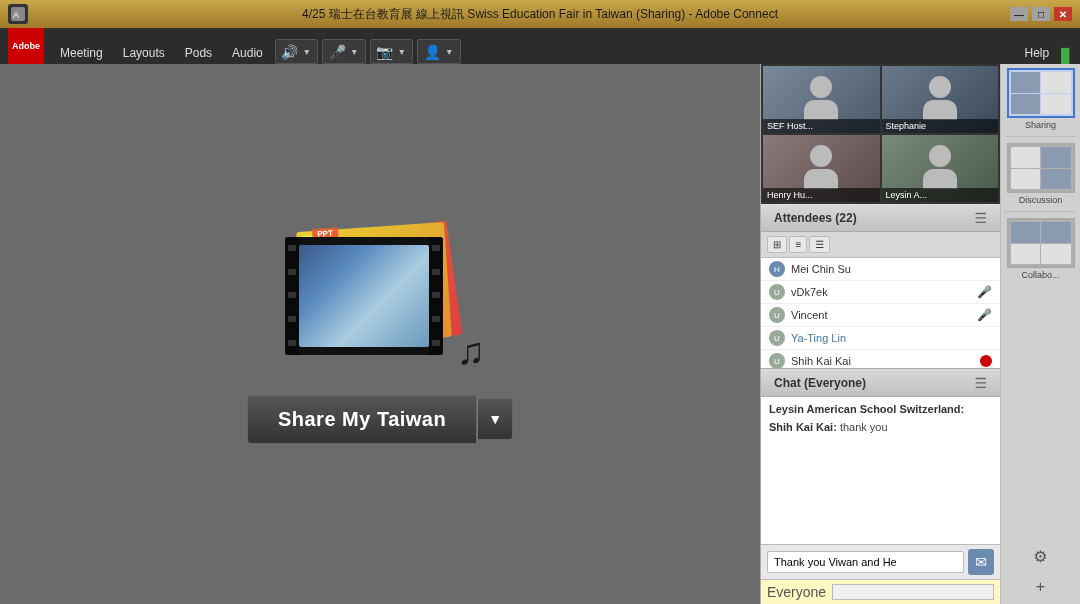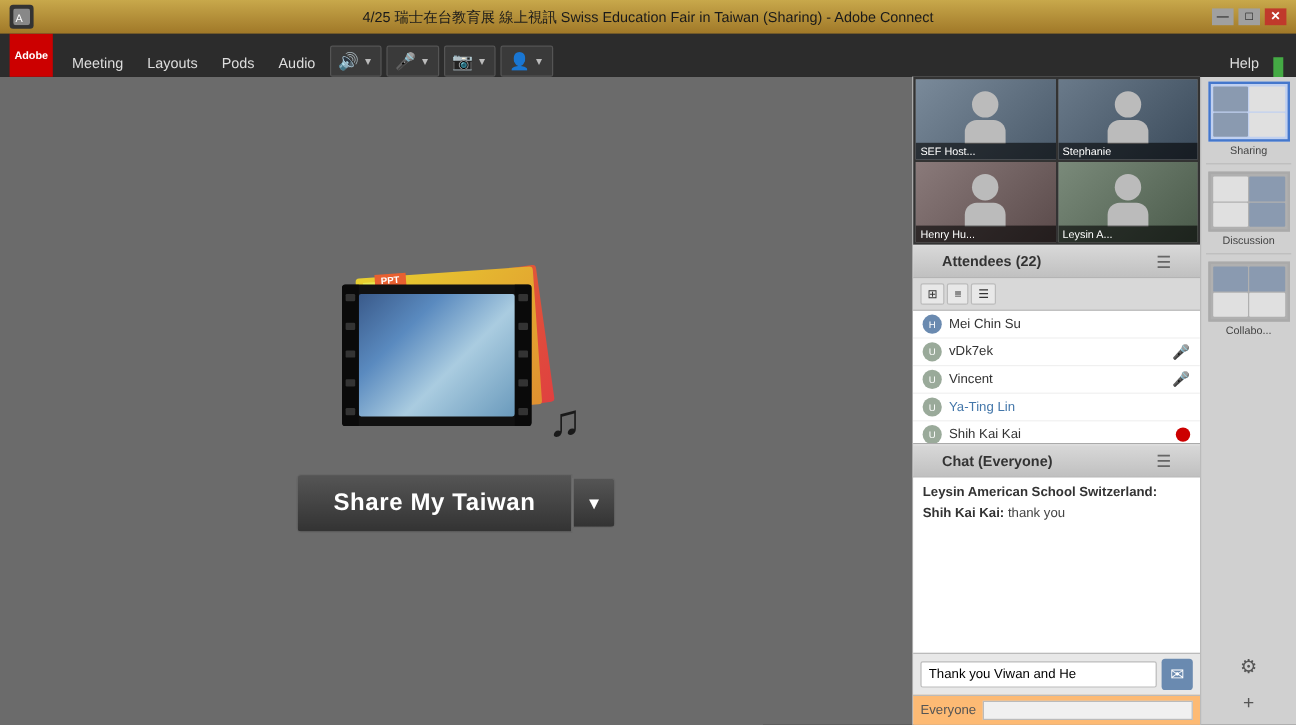--- a/index.html
+++ b/index.html
@@ -81,21 +81,21 @@
     }
     
     .person-silhouette { position: absolute; top: 15%; left: 50%; transform: translateX(-50%); }
     .head { width: 22px; height: 22px; background: #bbb; border-radius: 50%; margin: 0 auto; }
     .body { width: 34px; height: 20px; background: #bbb; border-radius: 10px 10px 0 0; margin: 2px auto 0; }
 
     
     #attendees-panel { border-bottom: 1px solid #aaa; }
     .panel-header {
       background: linear-gradient(to bottom, #d8d8d8, #c0c0c0);
-      padding: 5px 24px; display: flex; align-items: center; justify-content: space-between;
+      padding: 5px 13px; display: flex; align-items: center; justify-content: space-between;
       border-bottom: 1px solid #aaa; border-top: 1px solid #ddd;
     }
     .panel-title { font-size: 12px; font-weight: bold; color: #333; }
     .panel-menu-icon { color: #666; font-size: 14px; cursor: pointer; }
     .attendee-controls { display: flex; gap: 2px; padding: 4px 6px; background: #d8d8d8; border-bottom: 1px solid #bbb; }
     .att-ctrl-btn { padding: 2px 5px; background: #e8e8e8; border: 1px solid #bbb; border-radius: 2px; font-size: 10px; cursor: pointer; color: #333; }
     .attendee-list { max-height: 110px; overflow-y: auto; background: white; }
     .attendee-item {
       display: flex; align-items: center; padding: 3px 8px; border-bottom: 1px solid #f0f0f0;
       font-size: 11px; gap: 6px; position: relative;
@@ -110,21 +110,21 @@
 
     
     #chat-panel { flex: 1; display: flex; flex-direction: column; }
     .chat-messages { flex: 1; background: white; padding: 6px 8px; overflow-y: auto; font-size: 11px; }
     .chat-msg { margin-bottom: 6px; }
     .chat-sender { font-weight: bold; color: #333; }
     .chat-text { color: #444; }
     .chat-input-area { padding: 4px 6px; background: #e8e8e8; border-top: 1px solid #bbb; display: flex; gap: 4px; align-items: center; }
     .chat-input { flex: 1; padding: 4px 6px; border: 1px solid #bbb; border-radius: 2px; font-size: 11px; }
     .chat-send-btn { width: 26px; height: 26px; background: #6a8ab0; border: none; border-radius: 3px; cursor: pointer; display: flex; align-items: center; justify-content: center; color: white; font-size: 14px; }
-    .chat-footer { padding: 4px 6px; background: #fdba74; border-top: 1px solid #bbb; display: flex; align-items: center; gap: 6px; font-size: 11px; }
+    .chat-footer { padding: 4px 6px; background: #fef9c3; border-top: 1px solid #bbb; display: flex; align-items: center; gap: 6px; font-size: 14px; }
     .chat-to-label { color: #555; }
     .chat-to-input { flex: 1; height: 16px; background: #f0f0f0; border: 1px solid #bbb; }
 
     
     #layouts-panel { width: 80px; background: #d0d0d0; border-left: 1px solid #bbb; display: flex; flex-direction: column; align-items: center; padding: 4px; gap: 4px; }
     .layout-item { width: 68px; cursor: pointer; }
     .layout-thumb { width: 68px; height: 50px; border: 2px solid #aaa; background: #b0b0b0; display: grid; grid-template-columns: 1fr 1fr; grid-template-rows: 1fr 1fr; gap: 1px; padding: 2px; }
     .layout-thumb.active { border-color: #4477cc; background: #c0d0f0; }
     .layout-cell { background: #e0e0e0; border-radius: 1px; }
     .layout-cell.dark { background: #8a9ab0; }

